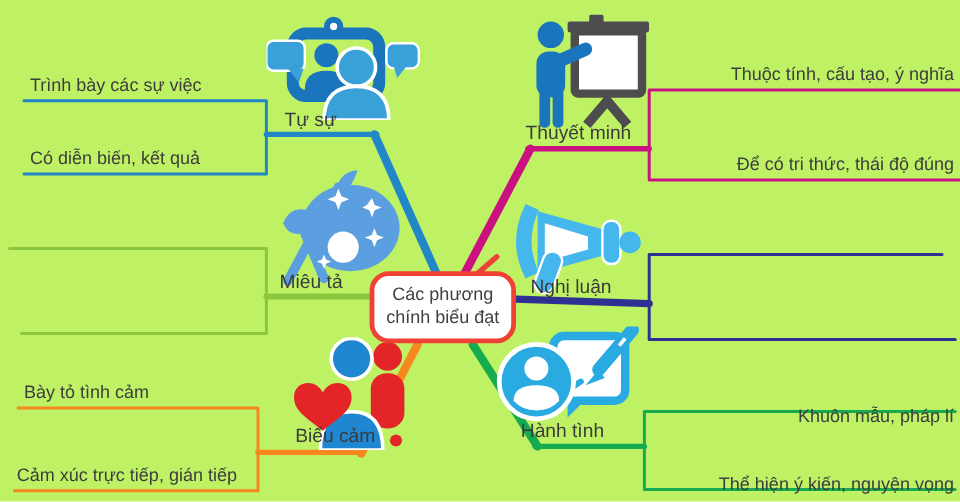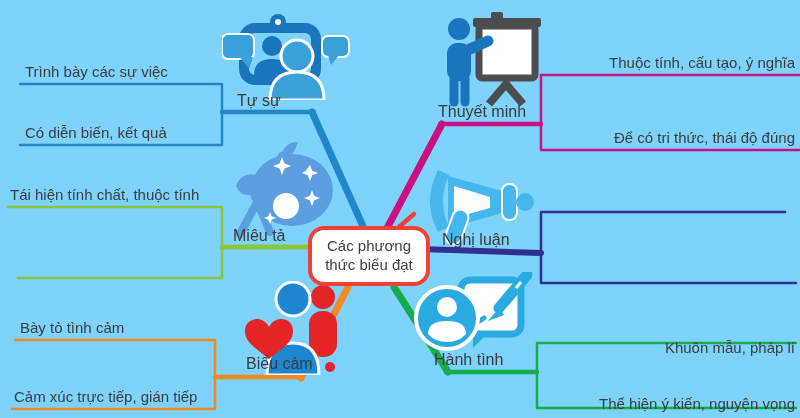--- a/index.html
+++ b/index.html
@@ -1,16 +1,16 @@
 <!DOCTYPE html>
 <html><head>
 <meta charset="utf-8">
 <style>
   html,body{margin:0;padding:0;background:#fff;}
-  #canvas{position:relative;width:800px;height:418px;background:#7dd3fc;overflow:hidden;
+  #canvas{position:relative;width:800px;height:418px;background:#bef264;overflow:hidden;
           font-family:"Liberation Sans",sans-serif;}
   #lines,  .icon{position:absolute;}
   #lines{left:0;top:0;}
   .item{position:absolute;font-size:15px;color:#3d3d3d;white-space:nowrap;}
   .item.right{text-align:right;}
   .blabel{position:absolute;font-size:16px;color:#3b3b3b;white-space:nowrap;}
   .center-node{position:absolute;left:308px;top:226px;width:106px;padding:7px 4px;
     border:4px solid #ef4136;border-radius:16px;background:#fff;text-align:center;
     font-size:15px;line-height:1.25;color:#414042;}
 </style>
@@ -134,34 +134,33 @@
     <line x1="108" y1="10" x2="103" y2="16" stroke="#fff" stroke-width="3"></line>
     <polygon points="86,36 75,49 91,43" fill="#29abe2"></polygon>
     <line x1="62" y1="52" x2="71" y2="46" stroke="#29abe2" stroke-width="5" stroke-linecap="round"></line>
     <circle cx="34" cy="46" r="31" fill="#29abe2" stroke="#fff" stroke-width="4"></circle>
     <circle cx="34" cy="35" r="10" fill="#fff"></circle>
     <path d="M15 62 q0-13 19-13 q19 0 19 13 q-7 8-19 8 q-12 0-19-8 z" fill="#fff"></path>
   </svg>
 
   <div class="item" style="left:25px;top:63px">Trình bày các sự việc</div>
   <div class="item" style="left:25px;top:124px">Có diễn biến, kết quả</div>
-  <div class="item" style="left:10px;top:186px">Tái hiện tính chất, thuộc tính</div>
   <div class="item" style="left:20px;top:319px">Bày tỏ tình cảm</div>
   <div class="item" style="left:14px;top:388px">Cảm xúc trực tiếp, gián tiếp</div>
 
   <div class="item right" style="right:5px;top:54px">Thuộc tính, cấu tạo, ý nghĩa</div>
   <div class="item right" style="right:5px;top:129px">Để có tri thức, thái độ đúng</div>
   <div class="item right" style="right:5px;top:339px">Khuôn mẫu, pháp lí</div>
   <div class="item right" style="right:5px;top:395px">Thể hiện ý kiến, nguyện vọng</div>
 
   <div class="blabel" style="left:237px;top:92px">Tự sự</div>
   <div class="blabel" style="left:233px;top:227px">Miêu tả</div>
   <div class="blabel" style="left:246px;top:355px">Biểu cảm</div>
   <div class="blabel" style="left:438px;top:103px">Thuyết minh</div>
   <div class="blabel" style="left:442px;top:231px">Nghị luận</div>
   <div class="blabel" style="left:434px;top:351px">Hành tình</div>
 
   <div class="center-node">
     <div>Các phương</div>
-    <div>thức biểu đạt</div>
+    <div>chính biểu đạt</div>
   </div>
 
 </div>
 
 </body></html>

